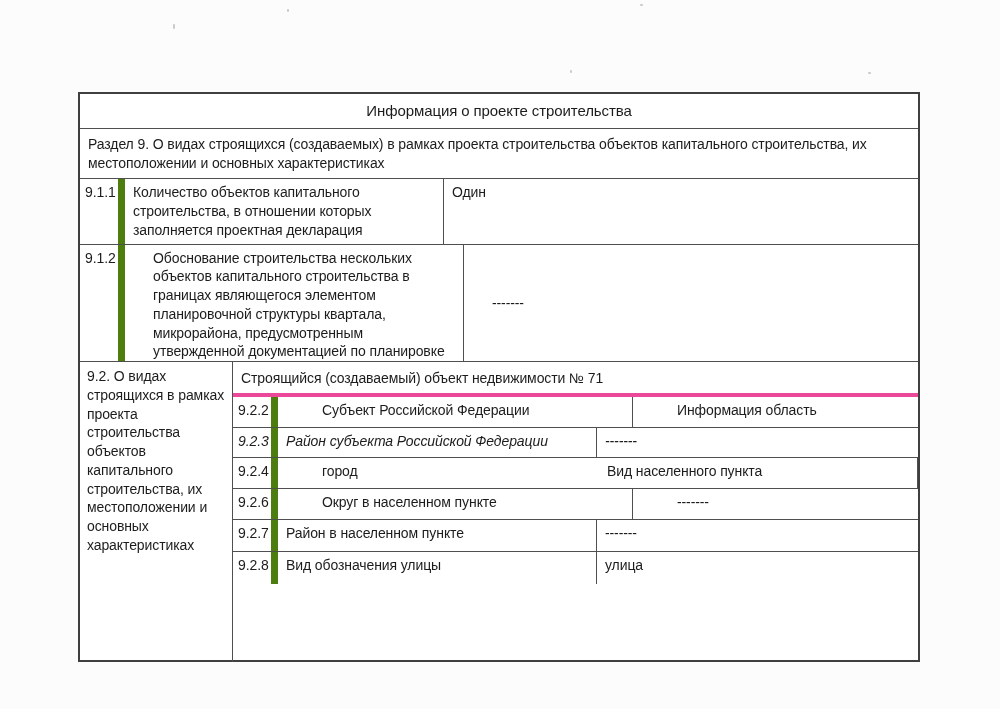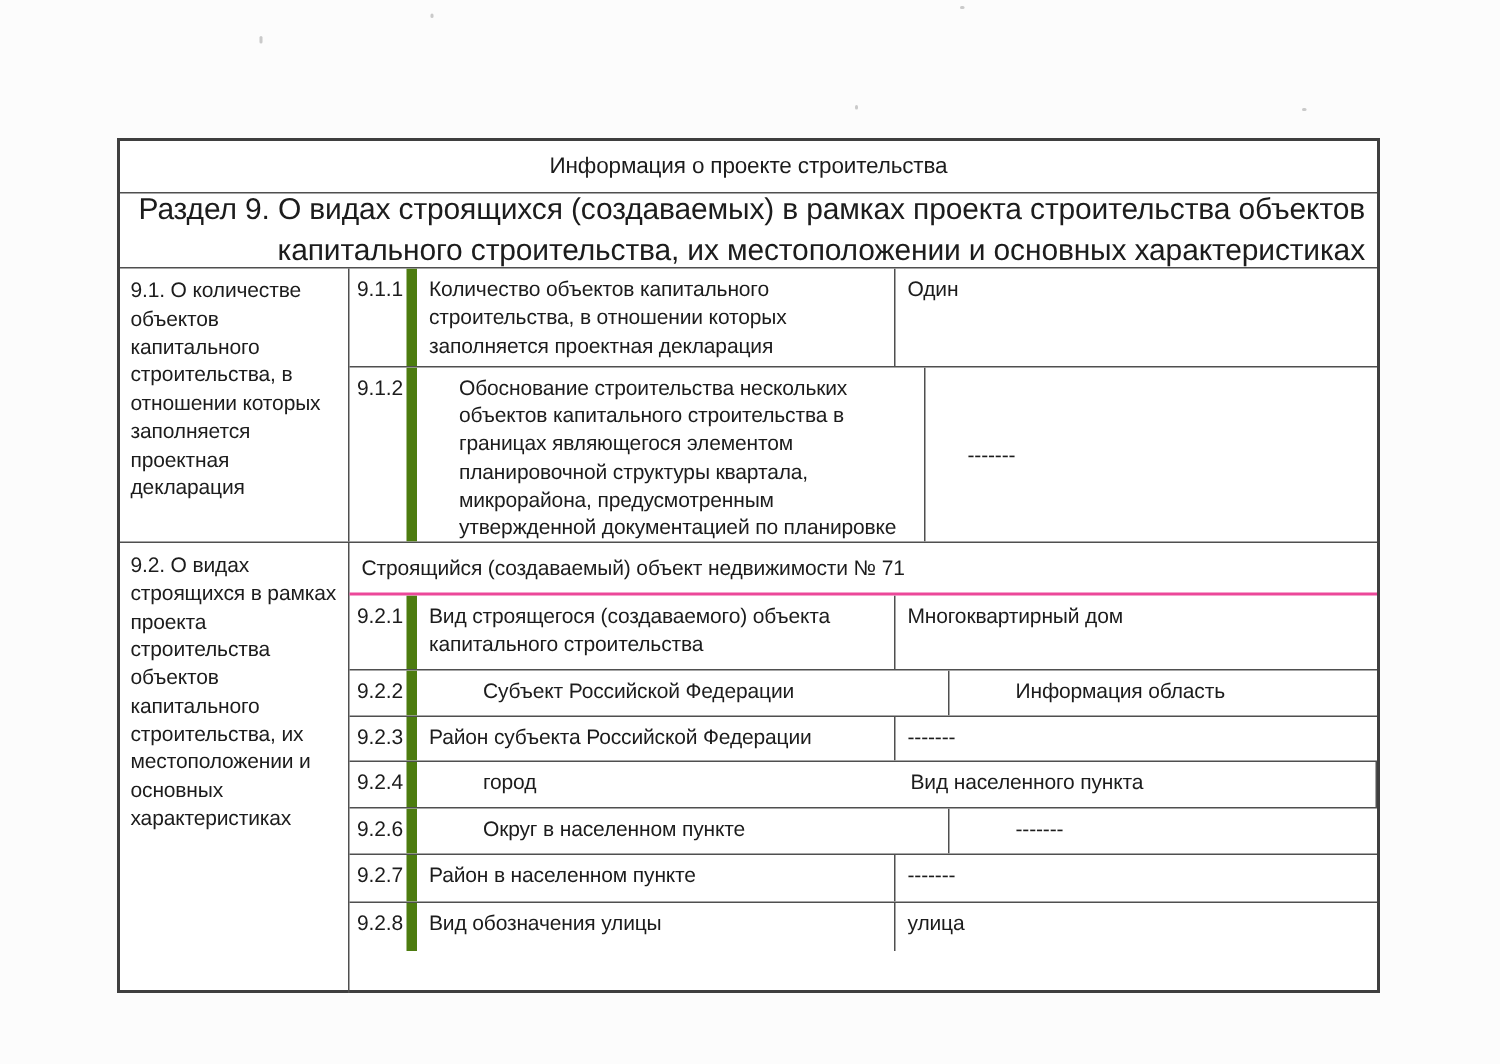--- a/index.html
+++ b/index.html
@@ -42,40 +42,40 @@
 
   .title-row {
     height: 35px;
     display: flex; align-items: center; justify-content: center;
     font-size: 15px;
     text-align: right;
   }
   .section-row {
     height: 50px;
     display: flex; align-items: center; justify-content: center;
-    text-align: right;
-    font-size: 20px;
+    text-align: left;
+    font-size: 14px;
     padding: 2px 8px;
   }
 
   .group { display: flex; width: 100%; }
   .group-91 { height: 183px; border-bottom: 1px solid #4f4f4f; }
   .group-92 { height: 300px; }
 
   .label-cell {
     width: 153px;
     flex: 0 0 153px;
     border-right: 1px solid #4f4f4f;
     padding: 5px 6px 5px 7px;
   }
   .group-rows { flex: 1 1 auto; display: flex; flex-direction: column; }
 
   .subheader {
     height: 35px;
-    border-bottom: 2px solid #ec4899;
+    border-bottom: 4px solid #ec4899;
     padding: 7px 8px 0 8px;
     overflow: hidden;
   }
   .subrow { display: flex; width: 100%; border-bottom: 1px solid #4f4f4f; overflow: hidden; }
   .subrow.last { border-bottom: none; }
 
   .cell { padding: 4px 8px 3px 8px; overflow: hidden; }
   .cell.num {
     width: 45px; flex: 0 0 45px;
     border-right: 7px solid #4d7c0f;
@@ -85,42 +85,41 @@
     width: 319px; flex: 0 0 319px;
     border-right: 1px solid #4f4f4f;
   }
   .cell.value { flex: 1 1 auto; }
   .cell.value.vcenter { display: flex; align-items: center; }
 
   .h66  { height: 66px; }
   .h117 { height: 117px; gap: 20px; }
   .h50  { height: 50px; }
   .h31  { height: 31px; gap: 36px; }
-  .h30  { height: 30px; }
+  .h30  { height: 30px; font-style: italic; }
   .h32  { height: 32px; }
 </style>
 </head>
 <body>
 
 <div class="page">
 
   <span class="speck s1"></span>
   <span class="speck s2"></span>
   <span class="speck s3"></span>
   <span class="speck s4"></span>
   <span class="speck s5"></span>
 
   <div class="doc-table">
 
     <div class="row title-row">Информация о проекте строительства</div>
 
     <div class="row section-row">Раздел 9. О видах строящихся (создаваемых) в рамках проекта строительства объектов капитального строительства, их местоположении и основных характеристиках</div>
 
     <div class="group group-91">
-      <div class="label-cell">9.1. О количестве объектов капитального строительства, в отношении которых заполняется проектная декларация</div>
       <div class="group-rows">
 
         <div class="subrow h66">
           <div class="cell num">9.1.1</div>
           <div class="cell desc">Количество объектов капитального строительства, в отношении которых заполняется проектная декларация</div>
           <div class="cell value">Один</div>
         </div>
 
         <div class="subrow h117 last">
           <div class="cell num">9.1.2</div>
@@ -130,25 +129,20 @@
 
       </div>
     </div>
 
     <div class="group group-92">
       <div class="label-cell">9.2. О видах строящихся в рамках проекта строительства объектов капитального строительства, их местоположении и основных характеристиках</div>
       <div class="group-rows">
 
         <div class="subheader">Строящийся (создаваемый) объект недвижимости № 71</div>
 
-        <div class="subrow h50">
-          <div class="cell num">9.2.1</div>
-          <div class="cell desc">Вид строящегося (создаваемого) объекта капитального строительства</div>
-          <div class="cell value">Многоквартирный дом</div>
-        </div>
 
         <div class="subrow h31">
           <div class="cell num">9.2.2</div>
           <div class="cell desc">Субъект Российской Федерации</div>
           <div class="cell value">Информация область</div>
         </div>
 
         <div class="subrow h30">
           <div class="cell num">9.2.3</div>
           <div class="cell desc">Район субъекта Российской Федерации</div>

